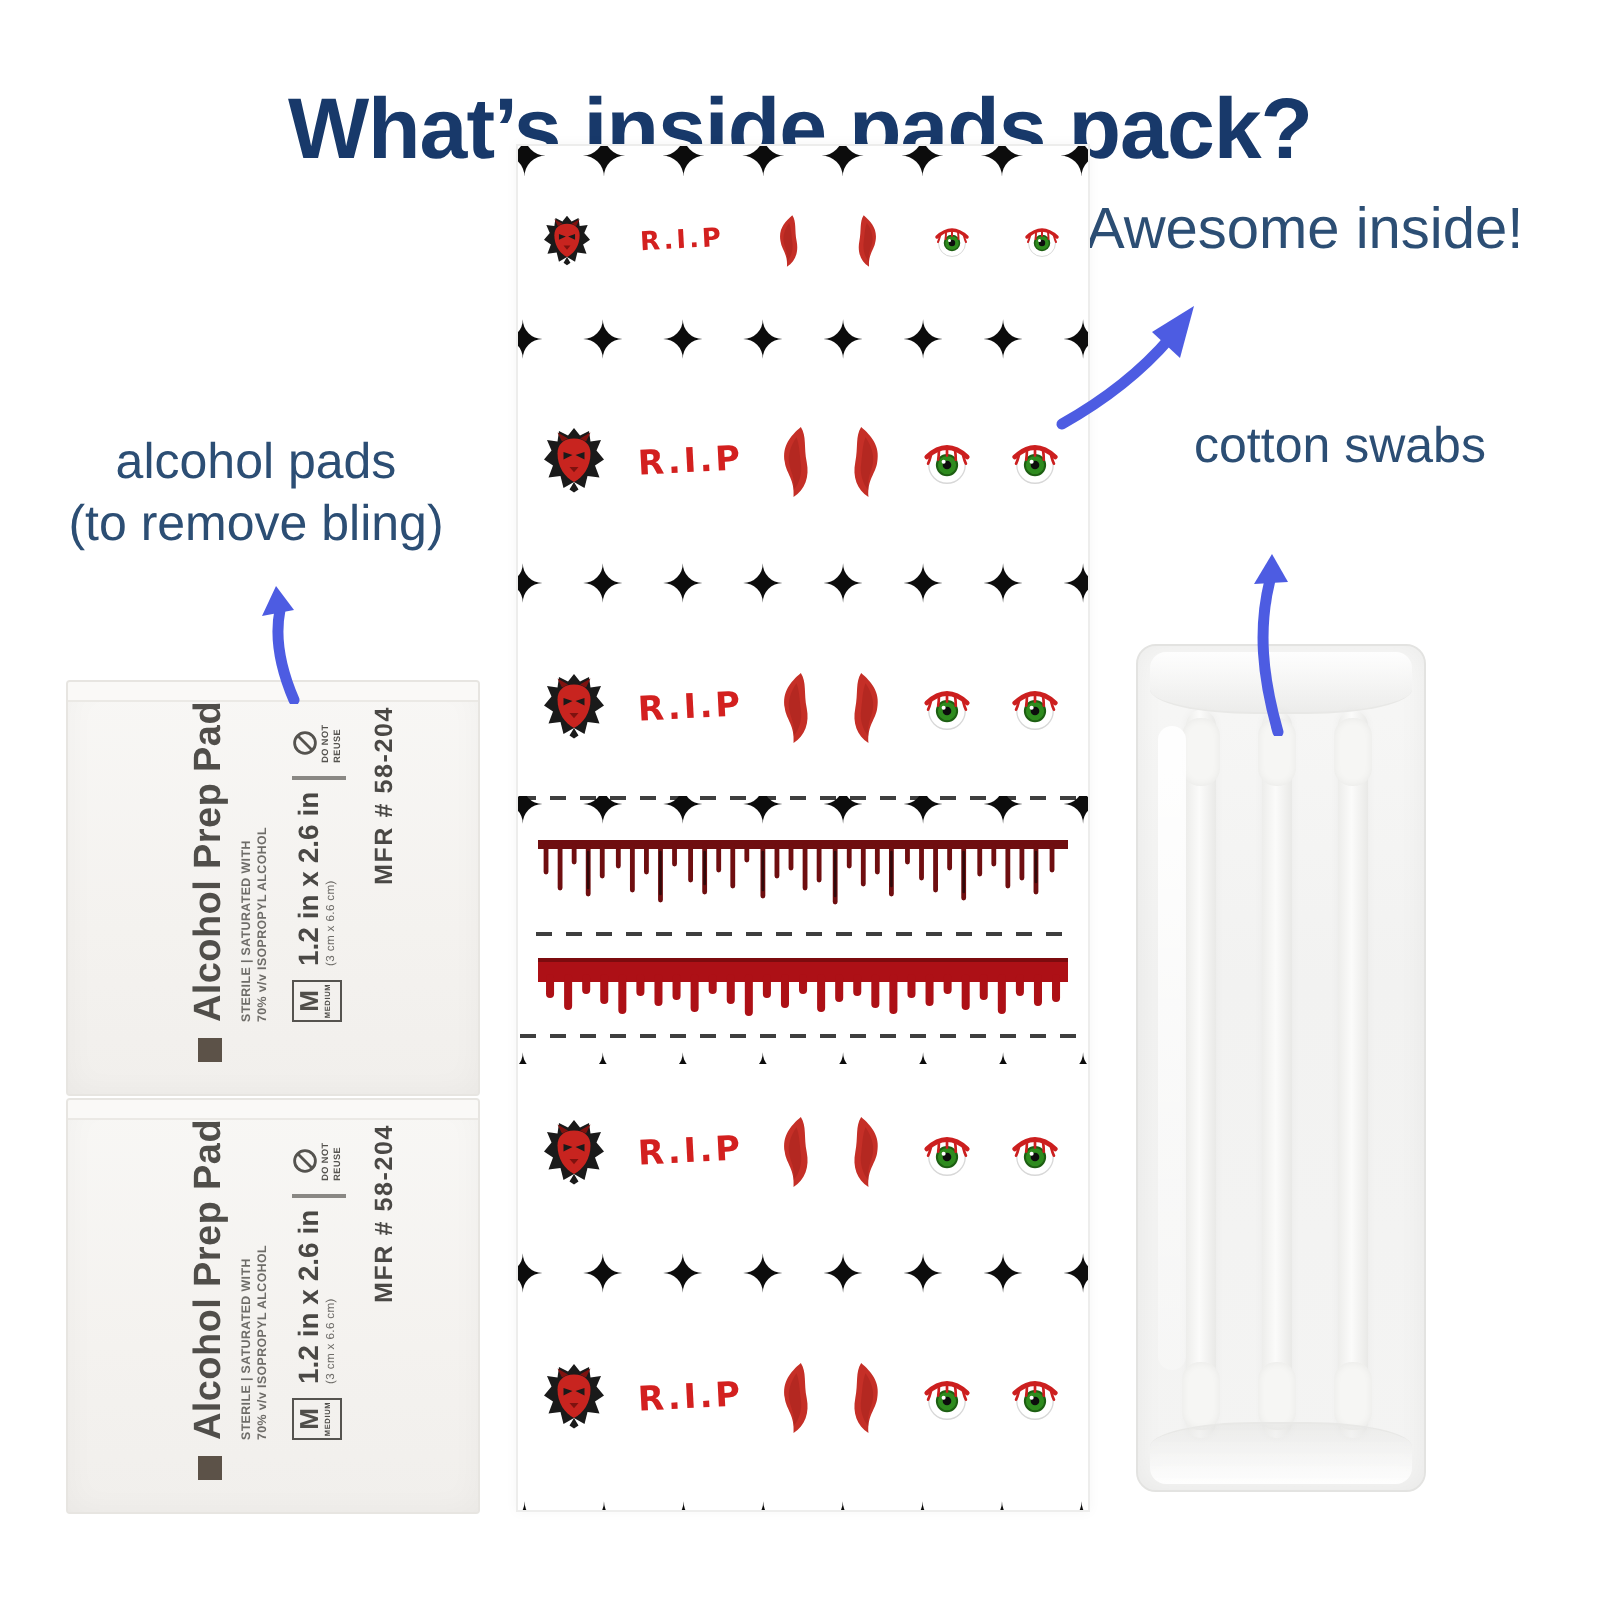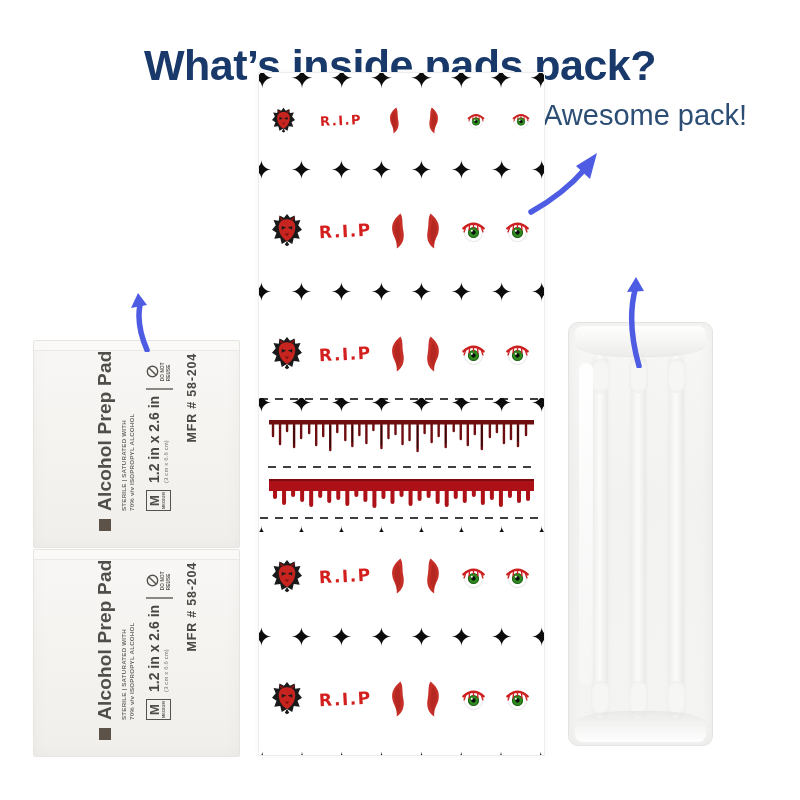--- a/index.html
+++ b/index.html
@@ -137,34 +137,39 @@
       <path d="M5,17 Q20,3 35,17" stroke="#cc1f1f" stroke-width="3.5" fill="none" stroke-linecap="round"></path>
       <path d="M8,16 q-1,4 -2,6 M14,12 q0,4 -0.5,7 M20,10 l0,6 M26,12 q0.5,4 0.5,7 M32,16 q1,4 2,6" stroke="#cc1f1f" stroke-width="2" fill="none" stroke-linecap="round"></path>
     </g>
   </defs>
 </svg>
 
 <div class="page">
 
   <h1 class="title">What’s inside pads pack?</h1>
 
+  <div class="label lbl-alcohol">
+    <div>alcohol pads</div>
+    <div>(to remove bling)</div>
+  </div>
   <svg class="arrow arrow-1" width="46" height="60" viewBox="0 0 46 60">
     <path d="M31,58 C25,44 21,28 24,13" stroke-width="5.5"></path>
     <polygon points="22,1 15,16 31,13"></polygon>
   </svg>
 
   <div class="label lbl-bling">
-    <div>Awesome pack!</div>
+    <div>Awesome inside!</div>
   </div>
   <svg class="arrow arrow-2" width="85" height="76" viewBox="0 0 85 76">
     <path d="M4,72 C20,63 40,50 58,29" stroke-width="5.5"></path>
     <polygon points="70,13 49,26 63,39"></polygon>
   </svg>
 
   <div class="label lbl-swabs">
+    <div>cotton swabs</div>
   </div>
   <svg class="arrow arrow-3" width="52" height="92" viewBox="0 0 52 92">
     <path d="M29,90 C21,62 19,38 25,14" stroke-width="5.5"></path>
     <polygon points="26,1 17,16 34,15"></polygon>
   </svg>
 
   <div class="sheet">
 
     <div class="edge-stars top">
         <span class="st">✦</span>

